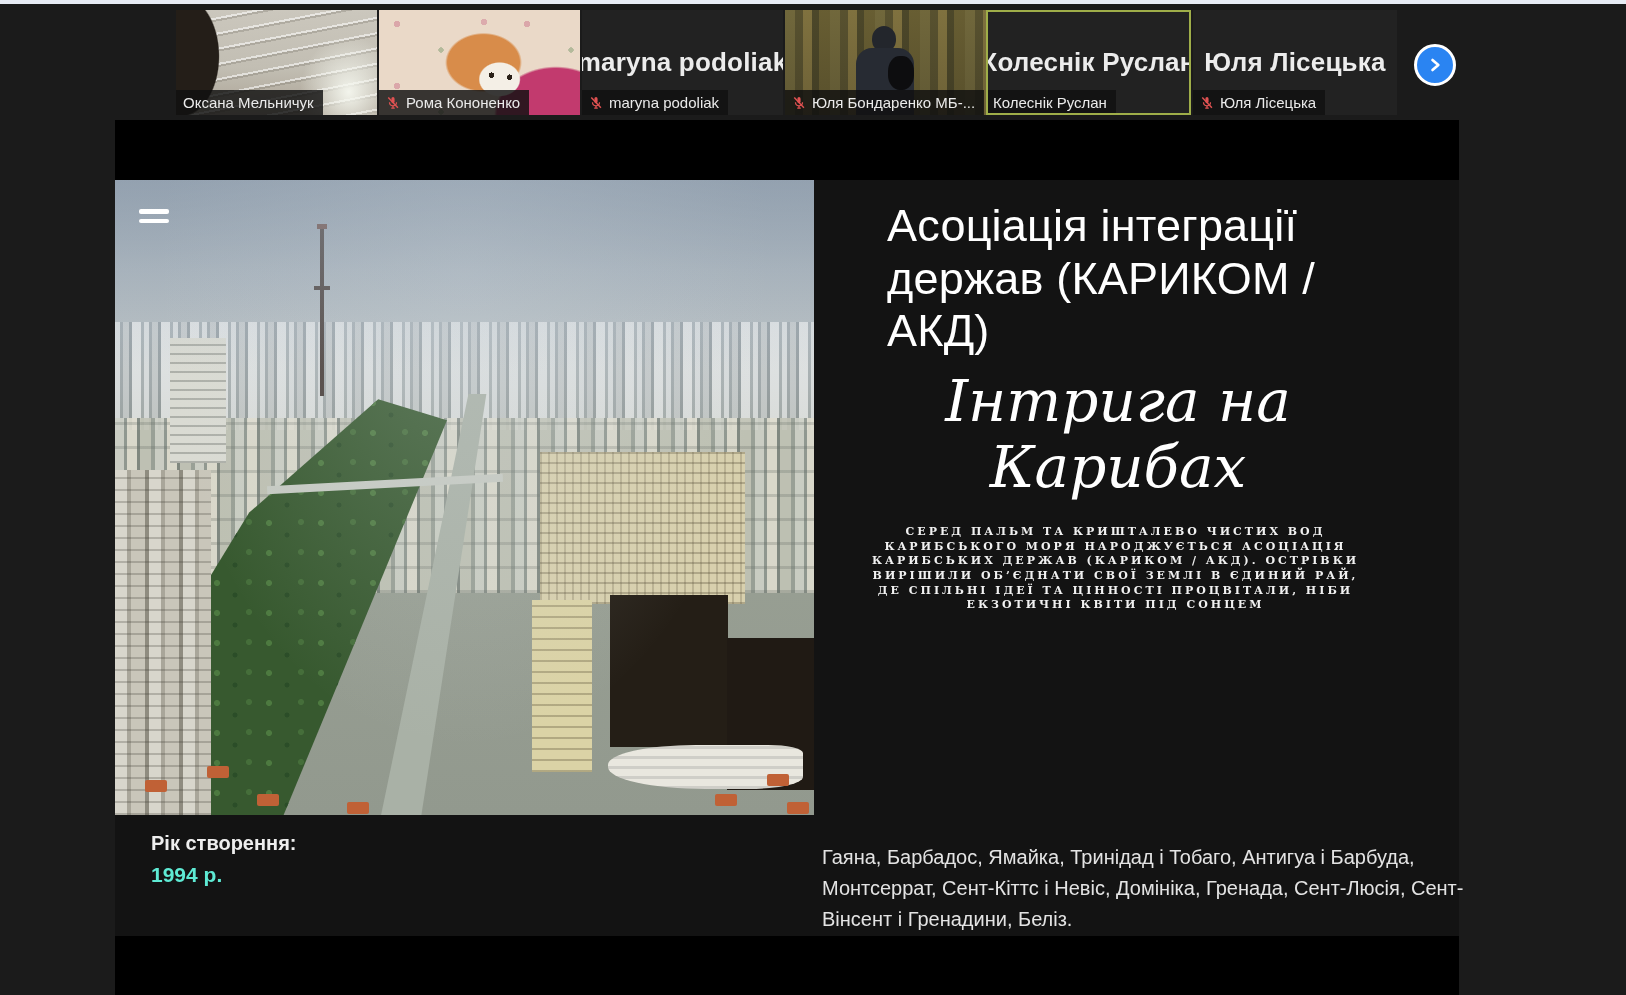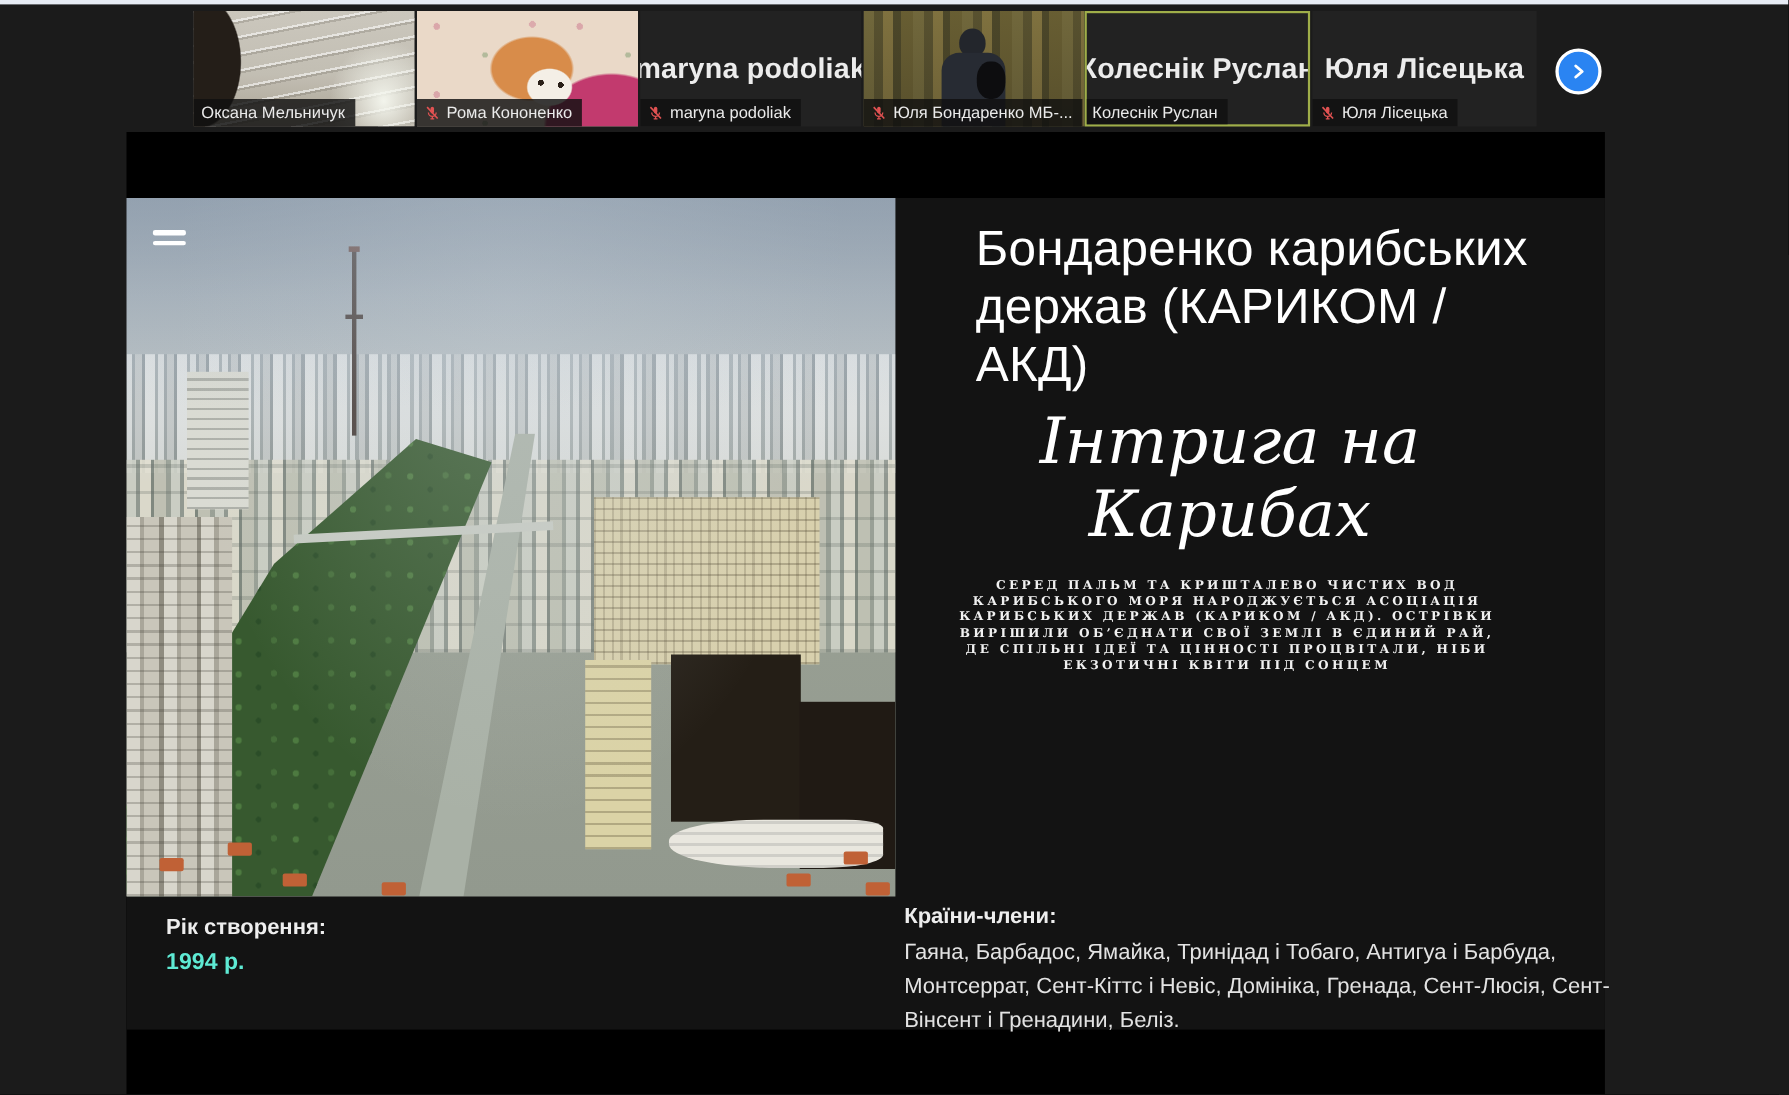--- a/index.html
+++ b/index.html
@@ -109,21 +109,21 @@
   .s-script{position:absolute;left:703px;top:188px;width:600px;text-align:center;color:#fff;
      font-family:"DejaVu Serif",serif;font-style:italic;font-size:58px;line-height:1.14;}
   .s-lede{position:absolute;left:748px;top:345px;width:505px;text-align:center;color:#f1f1f1;
      font-family:"DejaVu Serif",serif;font-size:11px;line-height:1.33;letter-spacing:3px;font-weight:600;}
   .f-label{font-size:20px;font-weight:700;color:#eee;}
   .f-year{position:absolute;left:36px;top:652px;}
   .f-year .f-value{margin-top:8px;font-size:21px;font-weight:700;color:#5eead4;}
   .f-goal{position:absolute;left:150px;top:652px;width:462px;}
   .f-goal .f-text{margin-top:10px;font-size:19.5px;line-height:31px;color:#dedede;}
   .f-members{position:absolute;left:707px;top:642px;width:650px;}
-  .f-members .f-text{margin-top:6px;font-size:20px;line-height:31px;color:#e3e3e3;}
+  .f-members .f-text{margin-top:20px;font-size:20px;line-height:31px;color:#e3e3e3;}
 </style>
 </head>
 <body>
 
 <div id="root">
   <div class="topbar"></div>
 
   <div class="tile t1">
     <div class="art art-room"></div>
     <div class="nametag">
@@ -224,30 +224,29 @@
         <div class="roof" style="left:600px;top:614px;"></div>
         <div class="roof" style="left:652px;top:594px;"></div>
         <div class="roof" style="left:672px;top:622px;"></div>
         <div class="p-haze"></div>
         <button class="hamburger">
             <i></i>
             <i></i>
           </button>
       </div>
 
-      <div class="s-title">Бондаренко карибських держав (КАРИКОМ / АКД)</div>
+      <div class="s-title">Асоціація інтеграції держав (КАРИКОМ / АКД)</div>
       <div class="s-script">Інтрига на Карибах</div>
       <div class="s-lede">СЕРЕД ПАЛЬМ ТА КРИШТАЛЕВО ЧИСТИХ ВОД КАРИБСЬКОГО МОРЯ НАРОДЖУЄТЬСЯ АСОЦІАЦІЯ КАРИБСЬКИХ ДЕРЖАВ (КАРИКОМ / АКД). ОСТРІВКИ ВИРІШИЛИ ОБ’ЄДНАТИ СВОЇ ЗЕМЛІ В ЄДИНИЙ РАЙ, ДЕ СПІЛЬНІ ІДЕЇ ТА ЦІННОСТІ ПРОЦВІТАЛИ, НІБИ ЕКЗОТИЧНІ КВІТИ ПІД СОНЦЕМ</div>
 
       <div class="f-year">
         <div class="f-label">Рік створення:</div>
         <div class="f-value">1994 р.</div>
       </div>
 
 
       <div class="f-members">
-        <div class="f-label">Країни-члени:</div>
         <div class="f-text">Гаяна, Барбадос, Ямайка, Тринідад і Тобаго, Антигуа і Барбуда, Монтсеррат, Сент-Кіттс і Невіс, Домініка, Гренада, Сент-Люсія, Сент-Вінсент і Гренадини, Беліз.</div>
       </div>
 
     </div>
   </div>
 </div>
 
 </body></html>

